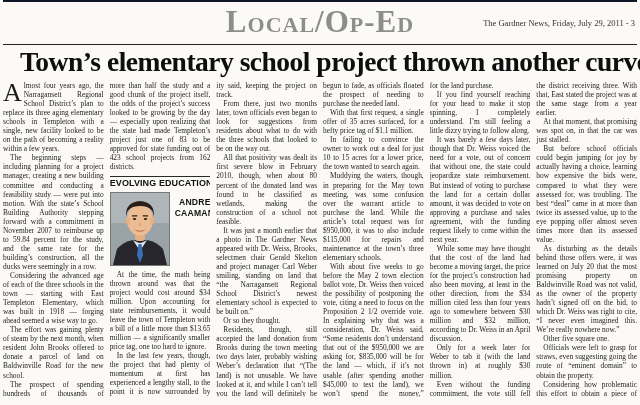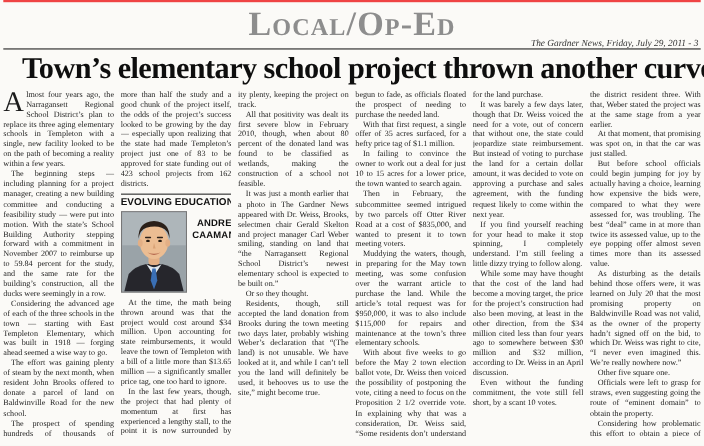--- a/index.html
+++ b/index.html
@@ -6,34 +6,34 @@
   body{
     width:640px;height:405px;overflow:hidden;
     background:#f7f6f2;color:#1b1b1b;
     font-family:"Liberation Serif", serif;
   }
   .page{position:relative;width:640px;height:405px;background:#fbfaf7;}
 
   
   .masthead{
     position:relative;margin:0 3px;padding-top:2px;
-    border-top:2px solid #ef4444;
+    border-top:2px solid #0f172a;
     border-bottom:1.5px solid #222;
     height:40px;
   }
   .section-title{
     position:absolute;left:0;right:0;top:0;
     text-align:center;
     font-variant:small-caps;font-weight:bold;
     font-size:31px;line-height:40px;letter-spacing:1px;
     color:#8d8d8d;
   }
   .dateline{
-    position:absolute;right:2px;bottom:0;
-    font-size:8.5px;color:#333;font-style:italic;
+    position:absolute;right:2px;bottom:16px;
+    font-size:8.5px;color:#333;
   }
 
   
   .headline{
     margin:2px 2px 0 20px;
     font-weight:bold;font-size:27.5px;line-height:30px;
     letter-spacing:-0.5px;text-align:right;color:#0e0e0e;
     white-space:nowrap;
   }
 
@@ -140,49 +140,50 @@
       </div>
 
       <div>
           <p class="para ">At the time, the math being thrown around was that the project would cost around $34 million. Upon accounting for state reimbursements, it would leave the town of Templeton with a bill of a little more than $13.65 million — a significantly smaller price tag, one too hard to ignore.</p>
           <p class="para ">In the last few years, though, the project that had plenty of momentum at first has experienced a lengthy stall, to the point it is now surrounded by very serious questions.</p>
         </div>
     </div>
 
     <div class="col">
       <div>
-          <p class="para noindent">ity plenty, keeping the project on track.</p>
+          <p class="para noindent">ity said, keeping the project on track.</p>
+          <p class="para ">From there, just two months later, town officials even began to look for suggestions from residents about what to do with the three schools that looked to be on the way out.</p>
           <p class="para ">All that positivity was dealt its first severe blow in February 2010, though, when about 80 percent of the donated land was found to be classified as wetlands, making the construction of a school not feasible.</p>
           <p class="para ">It was just a month earlier that a photo in The Gardner News appeared with Dr. Weiss, Brooks, selectmen chair Gerald Skelton and project manager Carl Weber smiling, standing on land that “the Narragansett Regional School District’s newest elementary school is expected to be built on.”</p>
           <p class="para ">Or so they thought.</p>
           <p class="para ">Residents, though, still accepted the land donation from Brooks during the town meeting two days later, probably wishing Weber’s declaration that “(The land) is not unusable. We have looked at it, and while I can’t tell you the land will definitely be used, it behooves us to use the site,” might become true.</p>
         </div>
     </div>
     <div class="col">
       <div>
           <p class="para noindent">begun to fade, as officials floated the prospect of needing to purchase the needed land.</p>
           <p class="para ">With that first request, a single offer of 35 acres surfaced, for a hefty price tag of $1.1 million.</p>
           <p class="para ">In failing to convince the owner to work out a deal for just 10 to 15 acres for a lower price, the town wanted to search again.</p>
-          <p class="para ">Then in February, the subcommittee seemed intrigued by two parcels off Otter River Road at a cost of $835,000, and wanted to present it to town meeting voters.</p>
           <p class="para ">Muddying the waters, though, in preparing for the May town meeting, was some confusion over the warrant article to purchase the land. While the article’s total request was for $950,000, it was to also include $115,000 for repairs and maintenance at the town’s three elementary schools.</p>
           <p class="para ">With about five weeks to go before the May 2 town election ballot vote, Dr. Weiss then voiced the possibility of postponing the vote, citing a need to focus on the Proposition 2 1/2 override vote. In explaining why that was a consideration, Dr. Weiss said, “Some residents don’t understand that out of the $950,000 we are asking for, $835,000 will be for the land — which, if it’s not usable (after spending another $45,000 to test the land), we won’t spend the money,” meaning the $835,000</p>
         </div>
     </div>
     <div class="col">
       <div>
           <p class="para noindent">for the land purchase.</p>
+          <p class="para ">If you find yourself reaching for your head to make it stop spinning, I completely understand. I’m still feeling a little dizzy trying to follow along.</p>
           <p class="para ">It was barely a few days later, though that Dr. Weiss voiced the need for a vote, out of concern that without one, the state could jeopardize state reimbursement. But instead of voting to purchase the land for a certain dollar amount, it was decided to vote on approving a purchase and sales agreement, with the funding request likely to come within the next year.</p>
-          <p class="para ">If you find yourself reaching for your head to make it stop spinning, I completely understand. I’m still feeling a little dizzy trying to follow along.</p>
           <p class="para ">While some may have thought that the cost of the land had become a moving target, the price for the project’s construction had also been moving, at least in the other direction, from the $34 million cited less than four years ago to somewhere between $30 million and $32 million, according to Dr. Weiss in an April discussion.</p>
+          <p class="para ">Only for a week later for Weber to tab it (with the land thrown in) at roughly $30 million.</p>
           <p class="para ">Even without the funding commitment, the vote still fell short, by a scant 10 votes.</p>
         </div>
     </div>
     <div class="col">
       <div>
-          <p class="para noindent">the district resident three. With that, Weber stated the project was at the same stage from a year earlier.</p>
+          <p class="para noindent">the district receiving three. With that, East stated the project was at the same stage from a year earlier.</p>
           <p class="para ">At that moment, that promising was spot on, in that the car was just stalled.</p>
           <p class="para ">But before school officials could begin jumping for joy by actually having a choice, learning how expensive the bids were, compared to what they were assessed for, was troubling. The best “deal” came in at more than twice its assessed value, up to the eye popping offer almost seven times more than its assessed value.</p>
           <p class="para ">As disturbing as the details behind those offers were, it was learned on July 20 that the most promising property on Baldwinville Road was not valid, as the owner of the property hadn’t signed off on the bid, to which Dr. Weiss was right to cite, “I never even imagined this. We’re really nowhere now.”</p>
           <p class="para ">Other five square one.</p>
           <p class="para ">Officials were left to grasp for straws, even suggesting going the route of “eminent domain” to obtain the property.</p>
           <p class="para ">Considering how problematic this effort to obtain a piece of land has been, I can’t imagine — insert sarcasm here — what could go wrong.</p>
         </div>
     </div>
   </div>
 

